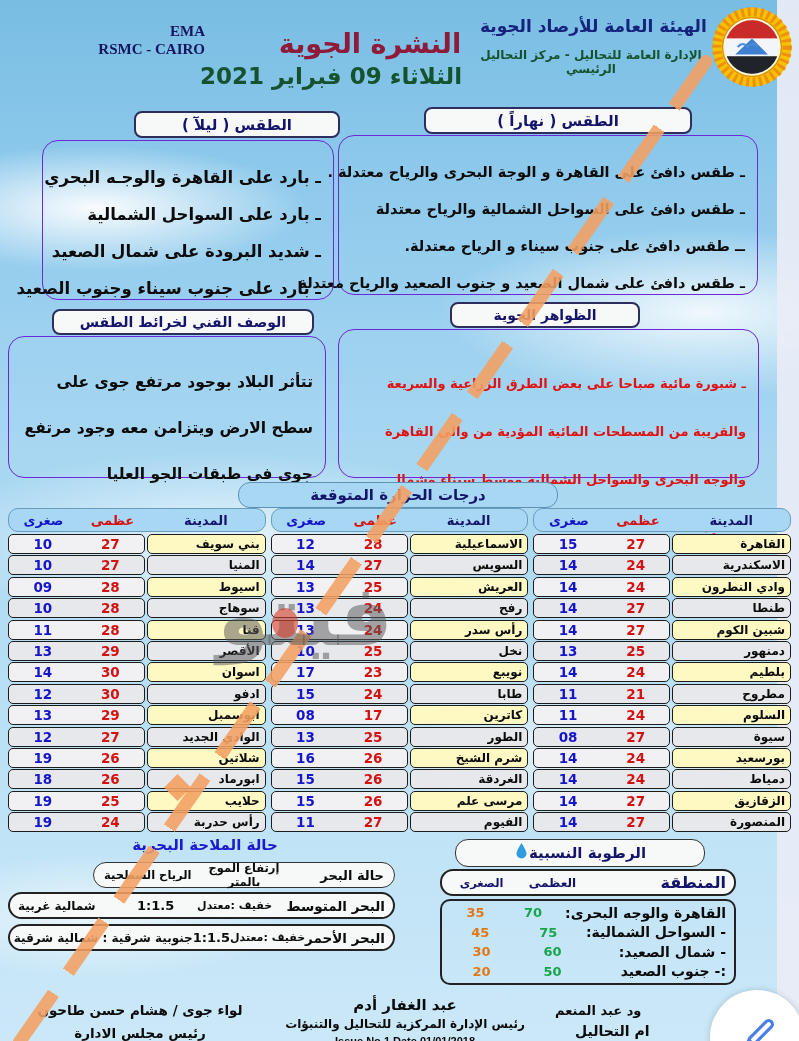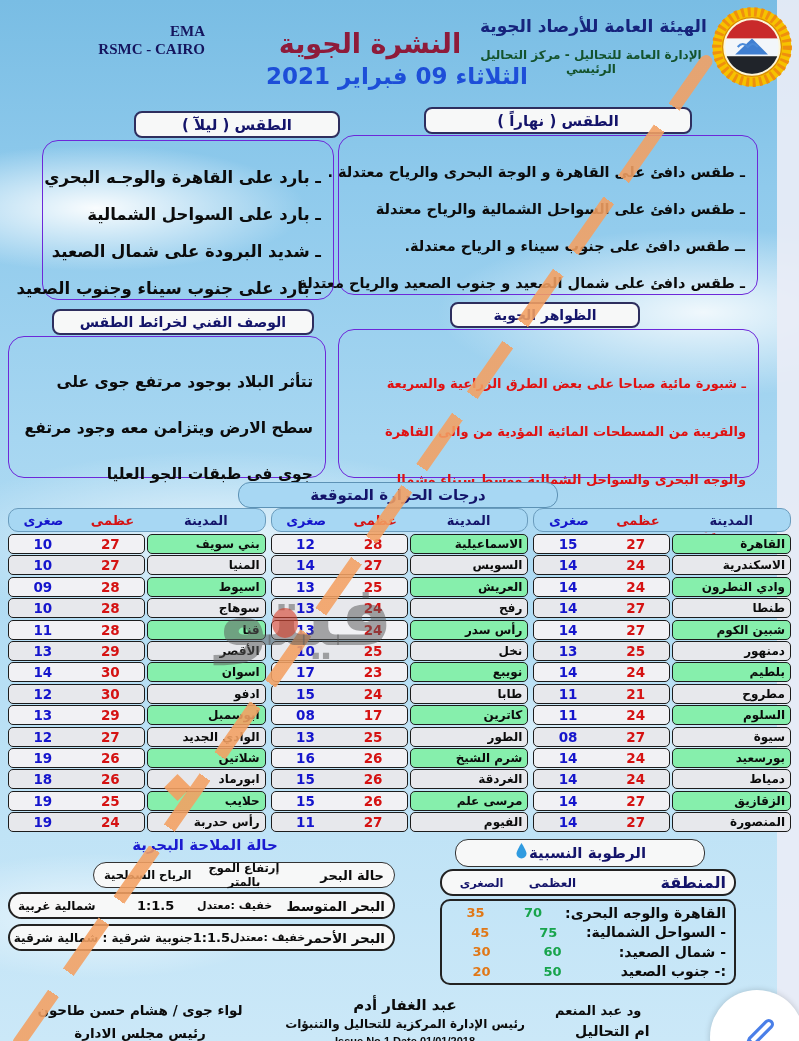--- a/index.html
+++ b/index.html
@@ -14,21 +14,21 @@
       radial-gradient(ellipse 280px 90px at 12% 88%, rgba(255,255,255,.65), rgba(255,255,255,0) 70%),
       linear-gradient(180deg,#79bde4 0%,#8fcaec 18%,#a6d6f1 42%,#b9e0f5 68%,#cbe8f8 100%);
   }
   .abs{position:absolute;}
   .edge-strip{right:0;top:0;width:22px;height:1041px;background:#e9edf6;opacity:.92;z-index:0;}
 
   
   .ema{left:85px;top:22px;width:120px;text-align:right;color:#15155e;font-weight:bold;
        font-family:"Liberation Serif",serif;font-size:15px;line-height:18px;z-index:3;}
   .btitle{left:235px;top:28px;width:270px;text-align:center;color:#8e1b3a;font-weight:bold;font-size:27px;z-index:3;}
-  .bdate{left:188px;top:63px;width:340px;text-align:right;color:#1d4ed8;font-weight:bold;font-size:23px;z-index:3;}
+  .bdate{left:200px;top:63px;width:340px;text-align:left;color:#14532d;font-weight:bold;font-size:23px;z-index:3;}
   .orgname{left:480px;top:16px;width:232px;text-align:left;color:#16237c;font-weight:bold;font-size:17px;z-index:3;}
   .orgdept{left:470px;top:48px;width:242px;text-align:center;color:#14532d;font-weight:bold;font-size:12px;z-index:3;}
   .logo{left:710px;top:5px;width:84px;height:84px;z-index:3;}
 
   
   .pill{background:#f7f8f8;border:2px solid #2e2e5e;border-radius:8px;color:#14146a;
         font-weight:bold;text-align:center;z-index:4;display:flex;align-items:center;justify-content:center;}
   .pill-day{left:424px;top:107px;width:264px;height:23px;font-size:15px;}
   .pill-night{left:134px;top:111px;width:202px;height:23px;font-size:15px;}
   .pill-phen{left:450px;top:302px;width:186px;height:22px;font-size:14px;}
@@ -50,21 +50,21 @@
              border-radius:12px;color:#14146a;font-weight:bold;font-size:15px;z-index:4;
              display:flex;align-items:center;justify-content:center;}
   .tempwrap{left:8px;top:508px;width:783px;z-index:3;display:flex;gap:5px;}
   .tgroup{flex:1;}
   .thead{background:#a7d7f3;border:1px solid #6a9cbd;border-radius:10px;height:22px;display:flex;
          align-items:center;margin-bottom:2px;}
   .thead .h-city{flex:0 0 46%;text-align:center;color:#14146a;font-weight:bold;font-size:13px;}
   .thead .h-max{flex:1;text-align:center;color:#d51212;font-weight:bold;font-size:13px;}
   .thead .h-min{flex:1;text-align:center;color:#1515cc;font-weight:bold;font-size:13px;}
   .t-row{display:flex;height:20px;margin-bottom:1.4px;gap:2px;}
-  .t-city{flex:0 0 46%;background:#86efac;border:1.5px solid #1c1c1c;border-radius:5px;
+  .t-city{flex:0 0 46%;background:#fef9c3;border:1.5px solid #1c1c1c;border-radius:5px;
           color:#0b0b0b;font-weight:bold;font-size:12px;display:flex;align-items:center;
           padding-right:5px;box-sizing:border-box;white-space:nowrap;overflow:hidden;}
   .t-nums{flex:1;background:#f1f1f4;border:1.5px solid #1c1c1c;border-radius:5px;display:flex;align-items:center;}
   .t-row:nth-child(even) .t-city,.t-row:nth-child(even) .t-nums{background:#e7e8ec;}
   .t-max{flex:1;text-align:center;color:#d51212;font-weight:bold;font-size:13.5px;}
   .t-min{flex:1;text-align:center;color:#1515cc;font-weight:bold;font-size:13.5px;}
 
   
   .pill-hum{left:455px;top:839px;width:248px;height:26px;background:#f7f8f8;border:1.5px solid #333;
             border-radius:13px;z-index:4;display:flex;align-items:center;justify-content:center;

